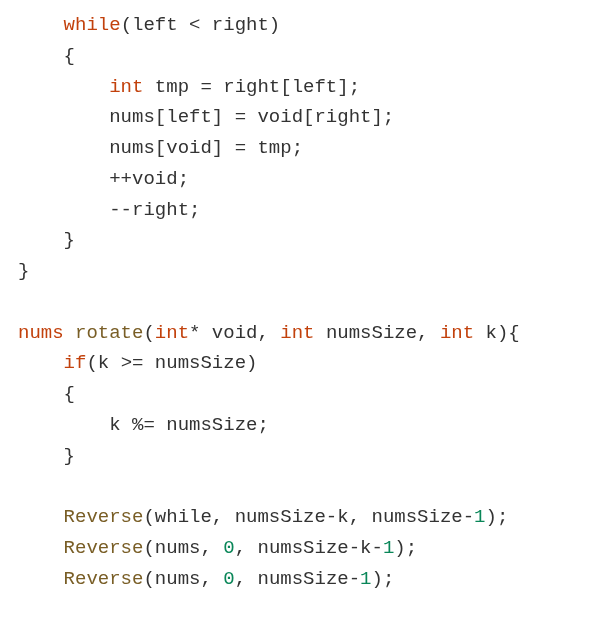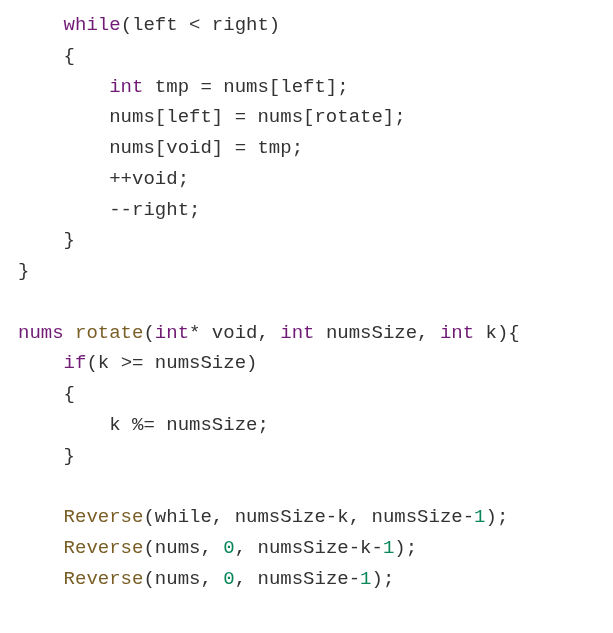--- a/index.html
+++ b/index.html
@@ -12,31 +12,31 @@
   }
   pre.code {
     margin: 0;
     padding: 10px 0 0 18px;
     font-family: Consolas, "Courier New", monospace;
     font-size: 19px;
     line-height: 1.62;
     white-space: pre;
     color: #333333;
   }
-  .kw { color: #701a75; }    
+  .kw { color: #c2410c; }    
   .func { color: #795E26; }    
   .num { color: #098658; }   
 </style>
 </head>
 <body>
 
 <pre class="code"><span><span>    </span><span class="kw">while</span><span>(left &lt; right)</span></span>
 <span><span>    </span><span>{</span></span>
-<span><span>        </span><span class="kw">int</span><span> tmp = nums[left];</span></span>
-<span><span>        </span><span>nums[left] = nums[rotate];</span></span>
+<span><span>        </span><span class="kw">int</span><span> tmp = right[left];</span></span>
+<span><span>        </span><span>nums[left] = void[right];</span></span>
 <span><span>        </span><span>nums[void] = tmp;</span></span>
 <span><span>        </span><span>++void;</span></span>
 <span><span>        </span><span>--right;</span></span>
 <span><span>    </span><span>}</span></span>
 <span><span>}</span></span>
 <span><span></span></span>
 <span><span class="kw">nums</span><span class="func"> rotate</span><span>(</span><span class="kw">int</span><span>* void, </span><span class="kw">int</span><span> numsSize, </span><span class="kw">int</span><span> k){</span></span>
 <span><span>    </span><span class="kw">if</span><span>(k &gt;= numsSize)</span></span>
 <span><span>    </span><span>{</span></span>
 <span><span>        </span><span>k %= numsSize;</span></span>

